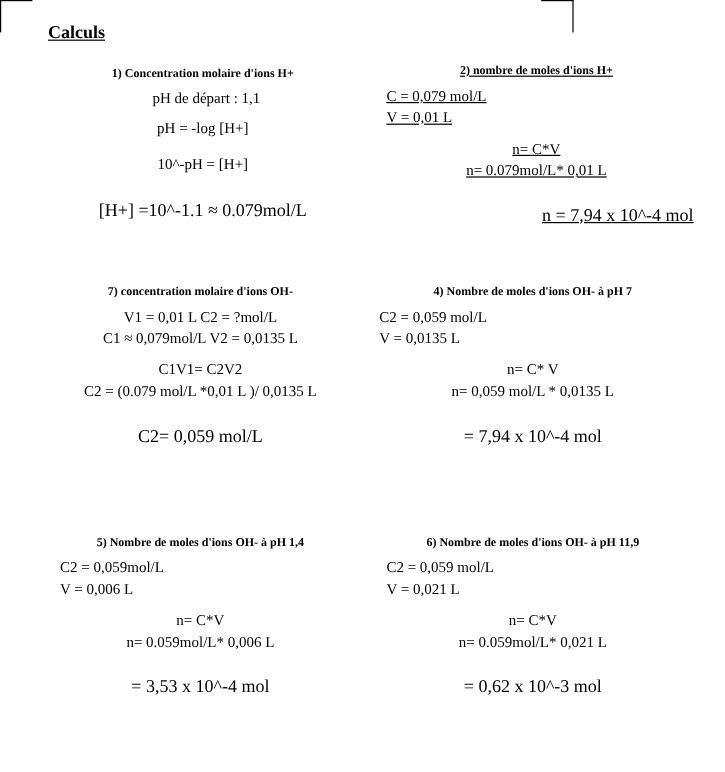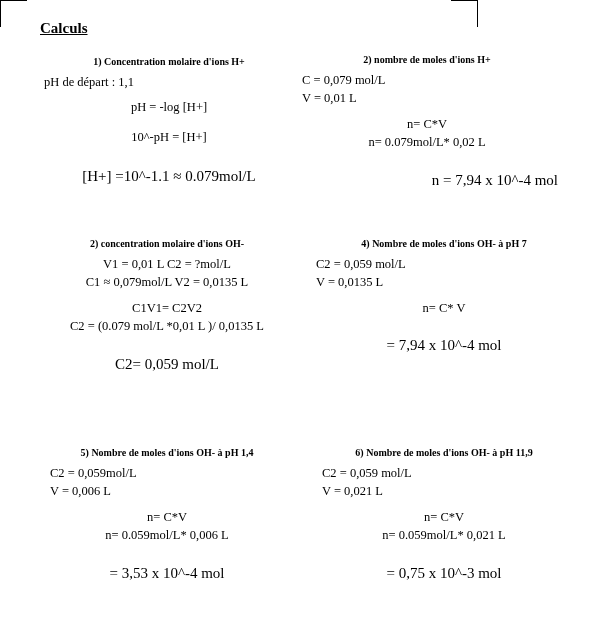--- a/index.html
+++ b/index.html
@@ -76,69 +76,70 @@
 
 <div class="page">
 
   <div class="crop-mark crop-tl"></div>
   <div class="crop-mark crop-tr"></div>
 
   <div class="doc-title">Calculs</div>
 
   <div class="block" style="top:56px; left:38px; width:262px;">
     <div class="heading">1) Concentration molaire d'ions H+</div>
-    <div class="line left" style="padding-left:6px;">pH de départ : 1,1</div>
+    <div class="line left" style="padding-left:6px;text-align:center;">pH de départ : 1,1</div>
     <div class="line" style="margin-top:7px;">pH = -log [H+]</div>
     <div class="gap-md"></div>
     <div class="line">10^-pH = [H+]</div>
     <div class="line big" style="margin-top:20px;">[H+] =10^-1.1 ≈ 0.079mol/L</div>
   </div>
 
-  <div class="block" style="top:54px; left:296px; width:262px;">
+  <div class="block" style="top:54px; left:316px; width:262px;text-decoration:underline;">
     <div class="heading">2) nombre de moles d'ions H+</div>
     <div class="line left" style="padding-left:6px;">C = 0,079 mol/L</div>
     <div class="line left" style="padding-left:6px;">V = 0,01 L</div>
     <div class="gap-sm"></div>
     <div class="line">n=  C*V</div>
-    <div class="line">n= 0.079mol/L* 0,02 L</div>
+    <div class="line">n= 0.079mol/L* 0,01 L</div>
     <div class="line big" style="margin-top:18px;text-align:right;">n = 7,94 x  10^-4 mol</div>
   </div>
 
   <div class="block" style="top:238px; left:34px; width:266px;">
-    <div class="heading">2) concentration molaire d'ions OH-</div>
+    <div class="heading">7) concentration molaire d'ions OH-</div>
     <div class="line">V1 = 0,01 L            C2 = ?mol/L</div>
     <div class="line">C1 ≈ 0,079mol/L   V2 = 0,0135 L</div>
     <div class="gap-sm"></div>
     <div class="line">C1V1= C2V2</div>
     <div class="line">C2 = (0.079 mol/L *0,01  L )/ 0,0135 L</div>
     <div class="line big" style="margin-top:18px;">C2= 0,059 mol/L</div>
   </div>
 
   <div class="block" style="top:238px; left:308px; width:272px;">
     <div class="heading">4) Nombre de moles d'ions  OH- à  pH  7</div>
     <div class="line left" style="padding-left:8px;">C2 = 0,059 mol/L</div>
     <div class="line left" style="padding-left:8px;">V = 0,0135 L</div>
     <div class="gap-sm"></div>
     <div class="line">n= C* V</div>
+    <div class="line">n= 0,059 mol/L * 0,0135 L</div>
     <div class="line big" style="margin-top:18px;">=  7,94 x 10^-4 mol</div>
   </div>
 
   <div class="block" style="top:447px; left:34px; width:266px;">
     <div class="heading">5)  Nombre de moles d'ions OH- à  pH 1,4</div>
     <div class="line left" style="padding-left:16px;">C2 = 0,059mol/L</div>
     <div class="line left" style="padding-left:16px;">V = 0,006 L</div>
     <div class="gap-sm"></div>
     <div class="line">n=  C*V</div>
     <div class="line">n= 0.059mol/L* 0,006 L</div>
     <div class="line big" style="margin-top:18px;">= 3,53 x  10^-4 mol</div>
   </div>
 
   <div class="block" style="top:447px; left:308px; width:272px;">
     <div class="heading">6) Nombre de moles d'ions OH- à pH  11,9</div>
     <div class="line left" style="padding-left:14px;">C2 = 0,059 mol/L</div>
     <div class="line left" style="padding-left:14px;">V = 0,021 L</div>
     <div class="gap-sm"></div>
     <div class="line">n=  C*V</div>
     <div class="line">n= 0.059mol/L* 0,021 L</div>
-    <div class="line big" style="margin-top:18px;">= 0,75 x  10^-3 mol</div>
+    <div class="line big" style="margin-top:18px;">= 0,62 x  10^-3 mol</div>
   </div>
 
 </div>
 
 </body></html>

